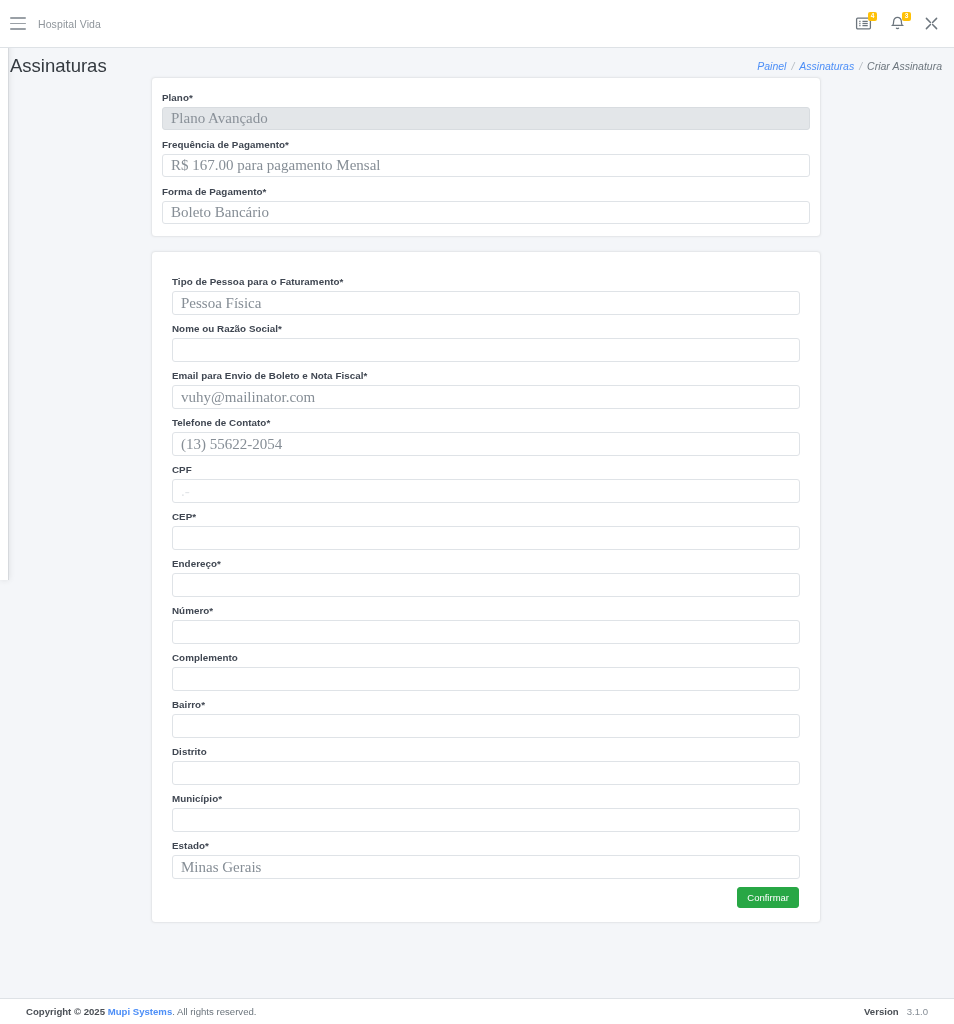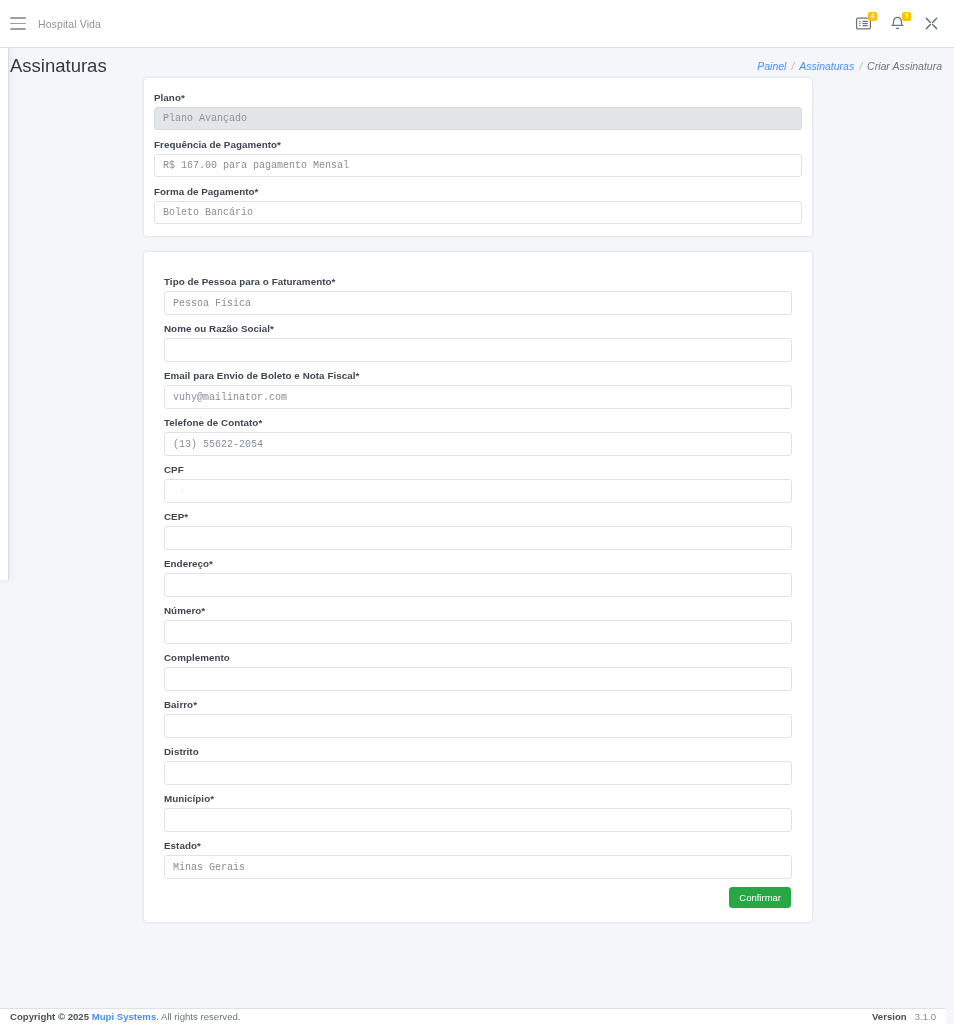--- a/index.html
+++ b/index.html
@@ -74,21 +74,21 @@
     box-shadow: 0 0 6px rgba(0,0,0,.10);
     z-index: 10;
   }
 
   
   .main {
     position: absolute;
     left: 0; right: 0; top: 69px; bottom: 26px;
     overflow: hidden;
   }
-  .cards-wrap { width: 100%; }
+  .cards-wrap { width: 100%; padding-left: 8px; }
 
   .card {
     background: #ffffff;
     border: 1px solid #e6e8eb;
     border-radius: 4px;
     box-shadow: 0 0 3px rgba(0,0,0,.055);
   }
   #card-plan {
     margin: 8px 0 0 143px;
     width: 670px;
@@ -109,22 +109,22 @@
     margin-bottom: 4px;
     letter-spacing: .05px;
   }
   .form-control {
     display: block;
     width: 100%;
     height: 23px;
     border: 1px solid #dfe3e7;
     border-radius: 3px;
     background: #ffffff;
-    font-family: Liberation Mono, monospace;
-    font-size: 10px;
+    font-family: Liberation Serif, serif;
+    font-size: 15px;
     color: #868e96;
     padding: 0 8px;
     line-height: 21px;
     outline: none;
   }
   .form-control::placeholder { color: #868e96; opacity: 1; }
   .form-control[readonly] { cursor: default; }
   .form-control.disabled {
     background: #e3e6e9;
     border-color: #d8dce0;
@@ -150,26 +150,26 @@
     font-size: 9.5px;
     padding: 4px 9px;
     border-radius: 3px;
     cursor: pointer;
     line-height: 1.2;
   }
 
   
   .footer {
     position: absolute;
-    left: 0; right: 8px; bottom: 0;
-    height: 16px;
+    left: 0; right: 0; bottom: 0;
+    height: 26px;
     background: #ffffff;
     border-top: 1px solid #dee2e6;
     display: flex; align-items: center;
-    padding: 0 10px;
+    padding: 0 26px;
     font-size: 9.6px;
     color: #6c757d;
   }
   .footer .copy-strong { font-weight: 700; color: #4a4f55; }
   .footer .brand-link { color: #4c8ef7; font-weight: 700; text-decoration: none; cursor: pointer; }
   .footer .ver { margin-left: auto; }
   .footer .ver-label { font-weight: 700; color: #4a4f55; }
   .footer .ver-num { color: #868e96; }
 </style>
 </head>

